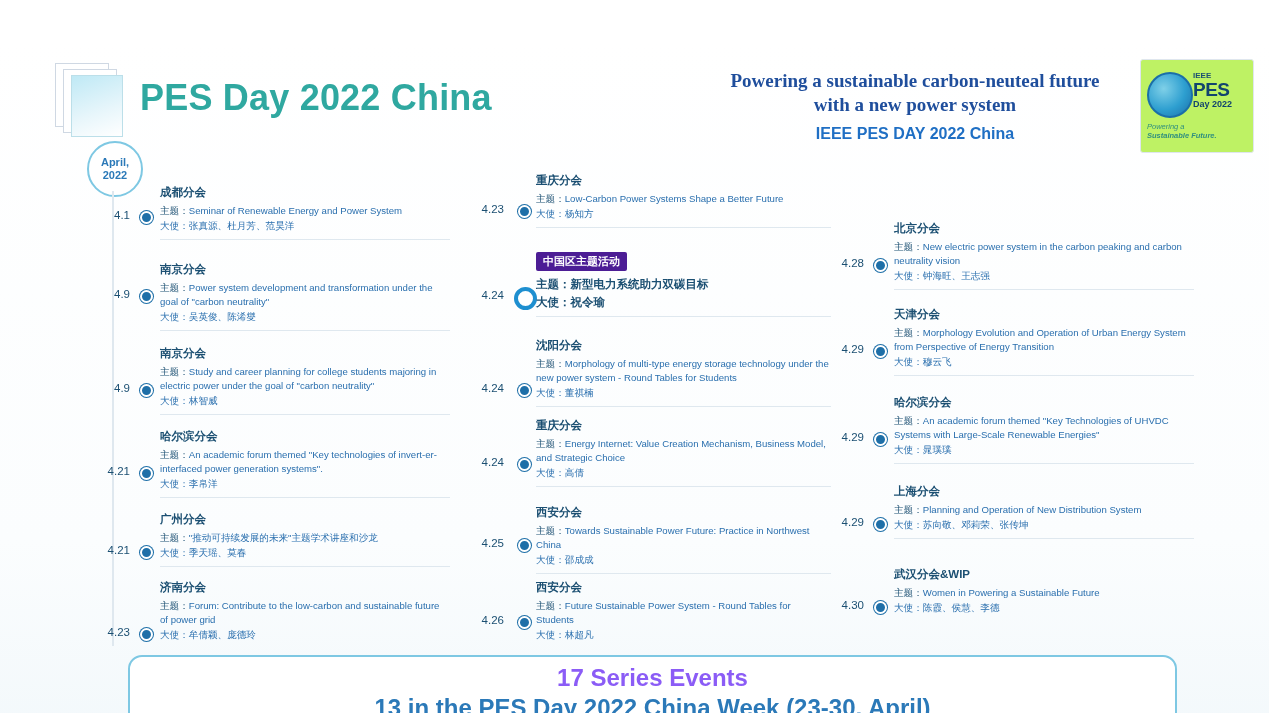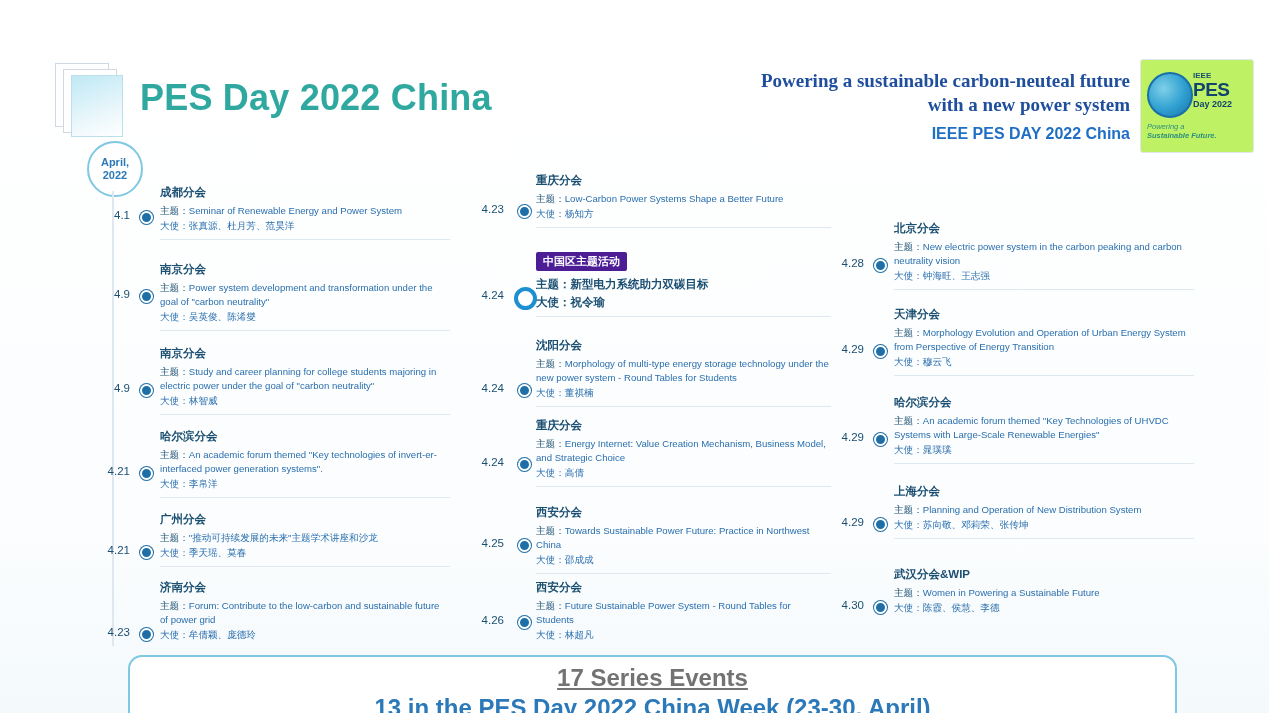--- a/index.html
+++ b/index.html
@@ -19,21 +19,21 @@
   .logo-box .sq2{position:absolute;left:8px;top:6px;width:52px;height:62px;border:1px solid #cfd8e3;background:#fff;}
   .logo-box .sq3{position:absolute;left:16px;top:12px;width:50px;height:60px;
     background:linear-gradient(160deg,#bfe9f5 0%,#e8f6fb 60%,#ffffff 100%);
     border:1px solid #bcdfe9;}
   .main-title{
     position:absolute;left:140px;top:36px;
     font-size:36px;font-weight:bold;color:#2fa8a0;
     letter-spacing:.2px;
   }
   .slogan{
-    position:absolute;left:700px;top:28px;width:430px;text-align:right;
+    position:absolute;left:700px;top:28px;width:430px;text-align:center;
     font-family:"Liberation Serif", serif;
     font-size:19px;font-weight:bold;color:#1f4e9c;line-height:1.25;
   }
   .slogan .l3{
     display:block;margin-top:7px;
     font-family:"Liberation Sans", sans-serif;
     font-size:16px;color:#1f6fc4;
   }
   .ieee-badge{position:absolute;left:1140px;top:18px;width:112px;height:92px;
     border:1px solid #dfe6ee;border-radius:3px;background:#bef264;}
@@ -84,21 +84,21 @@
   .evt.main .dot{
     width:15px;height:15px;background:#fff;border:4px solid #1e8fd0;box-shadow:none;
   }
 
   
   .footer{
     position:absolute;left:128px;top:614px;width:1045px;height:72px;
     border:2px solid #7ec8e3;border-radius:14px;background:#ffffff;
     display:flex;flex-direction:column;align-items:center;justify-content:center;
   }
-  .footer .l1{font-size:24px;font-weight:bold;color:#737373;text-decoration:underline;}
+  .footer .l1{font-size:24px;font-weight:bold;color:#8b5cf6;}
   .footer .l2{font-size:24px;font-weight:bold;color:#2b79b8;margin-top:2px;}
 
   .bg-wash{position:absolute;left:0;top:0;width:1269px;height:713px;
     background:linear-gradient(180deg,#ffffff 0%,#fbfdfe 70%,#f2f8fb 100%);}
 </style>
 </head>
 <body>
 
 <div class="page">
   <div class="bg-wash"></div>

